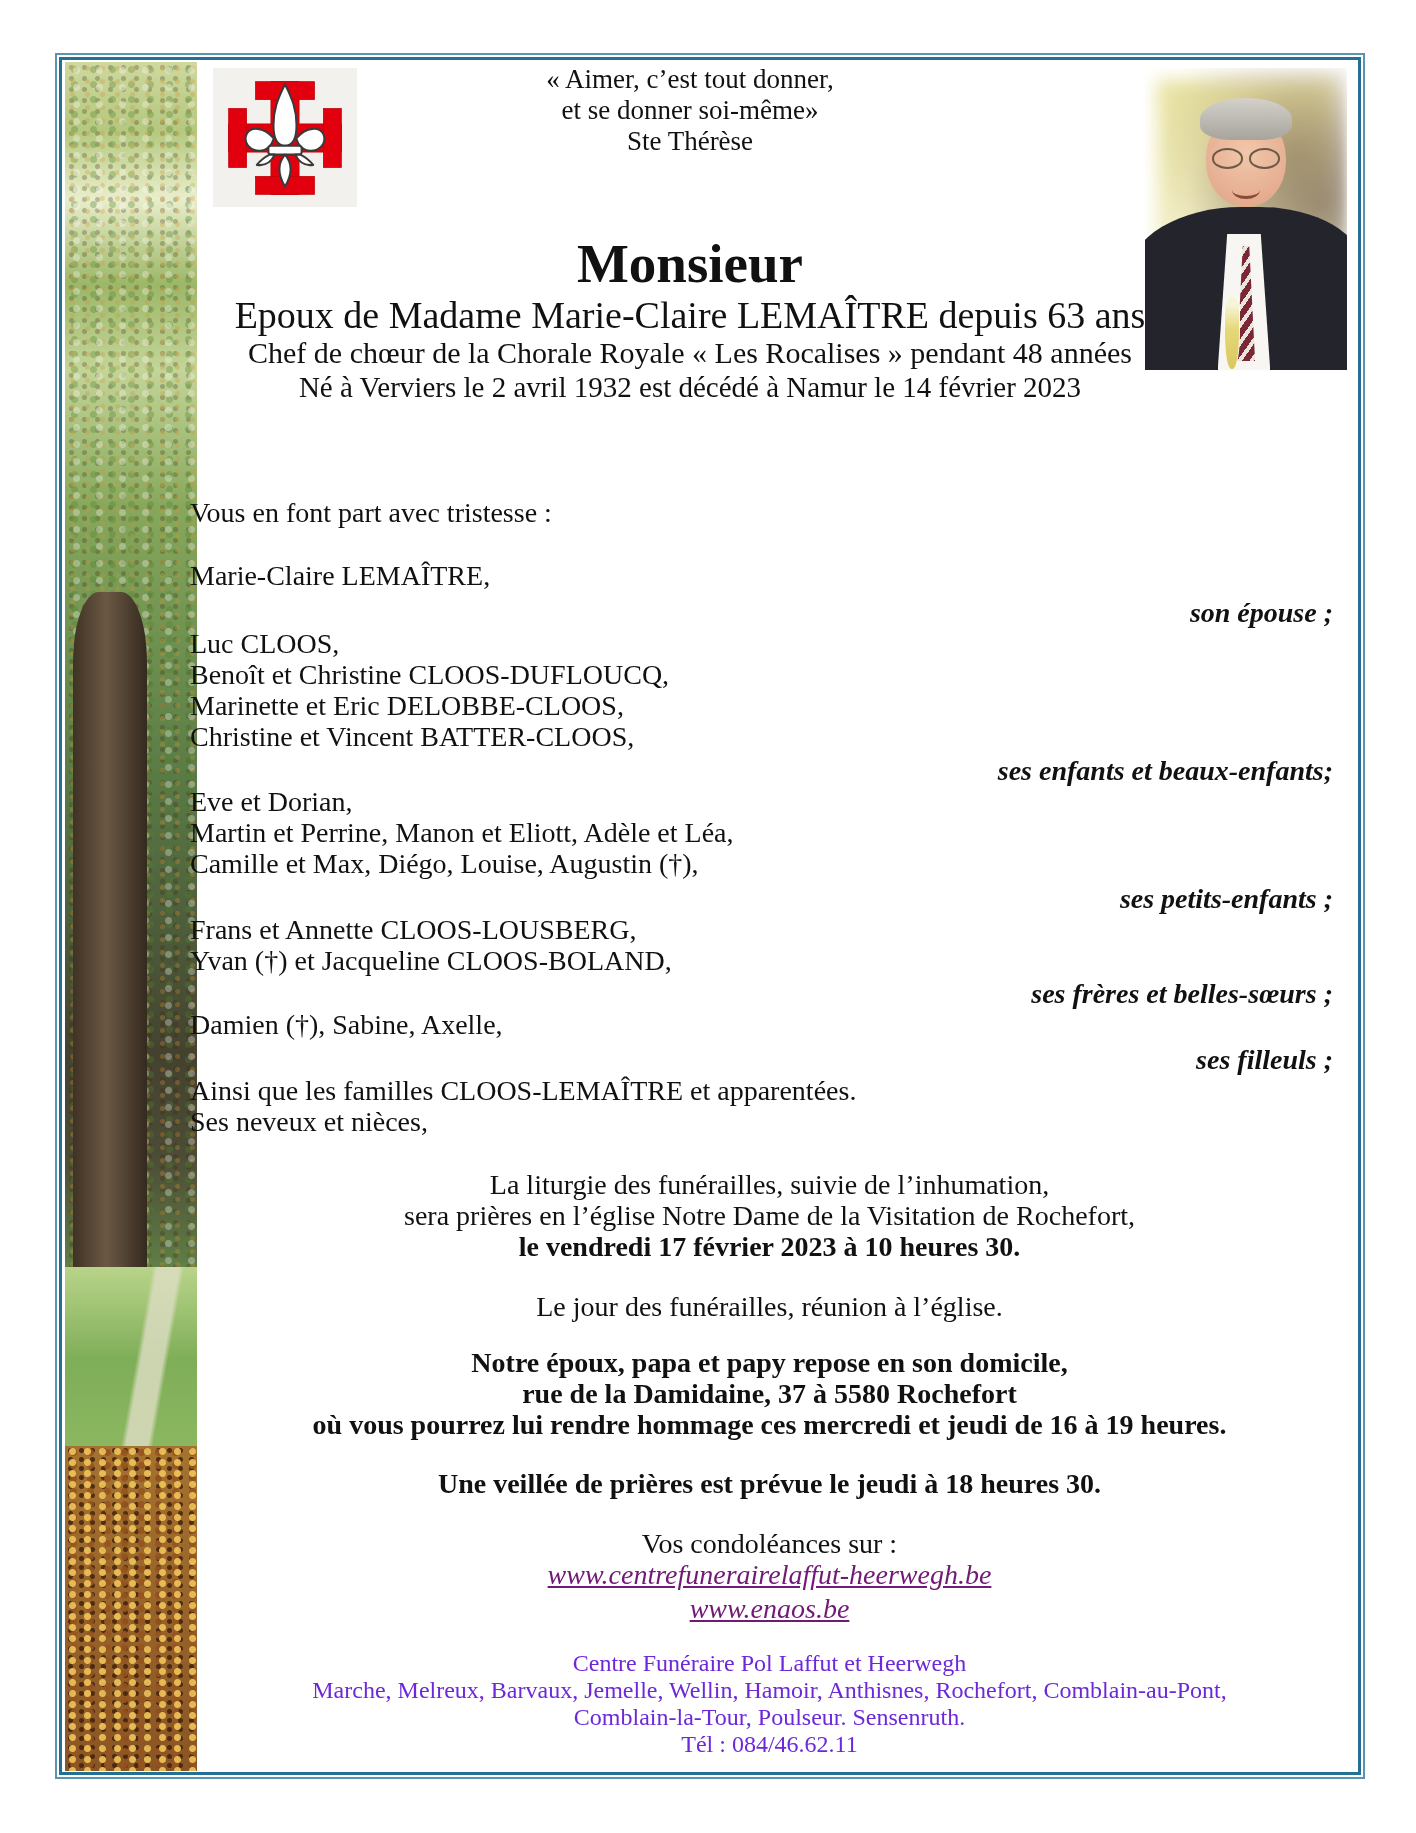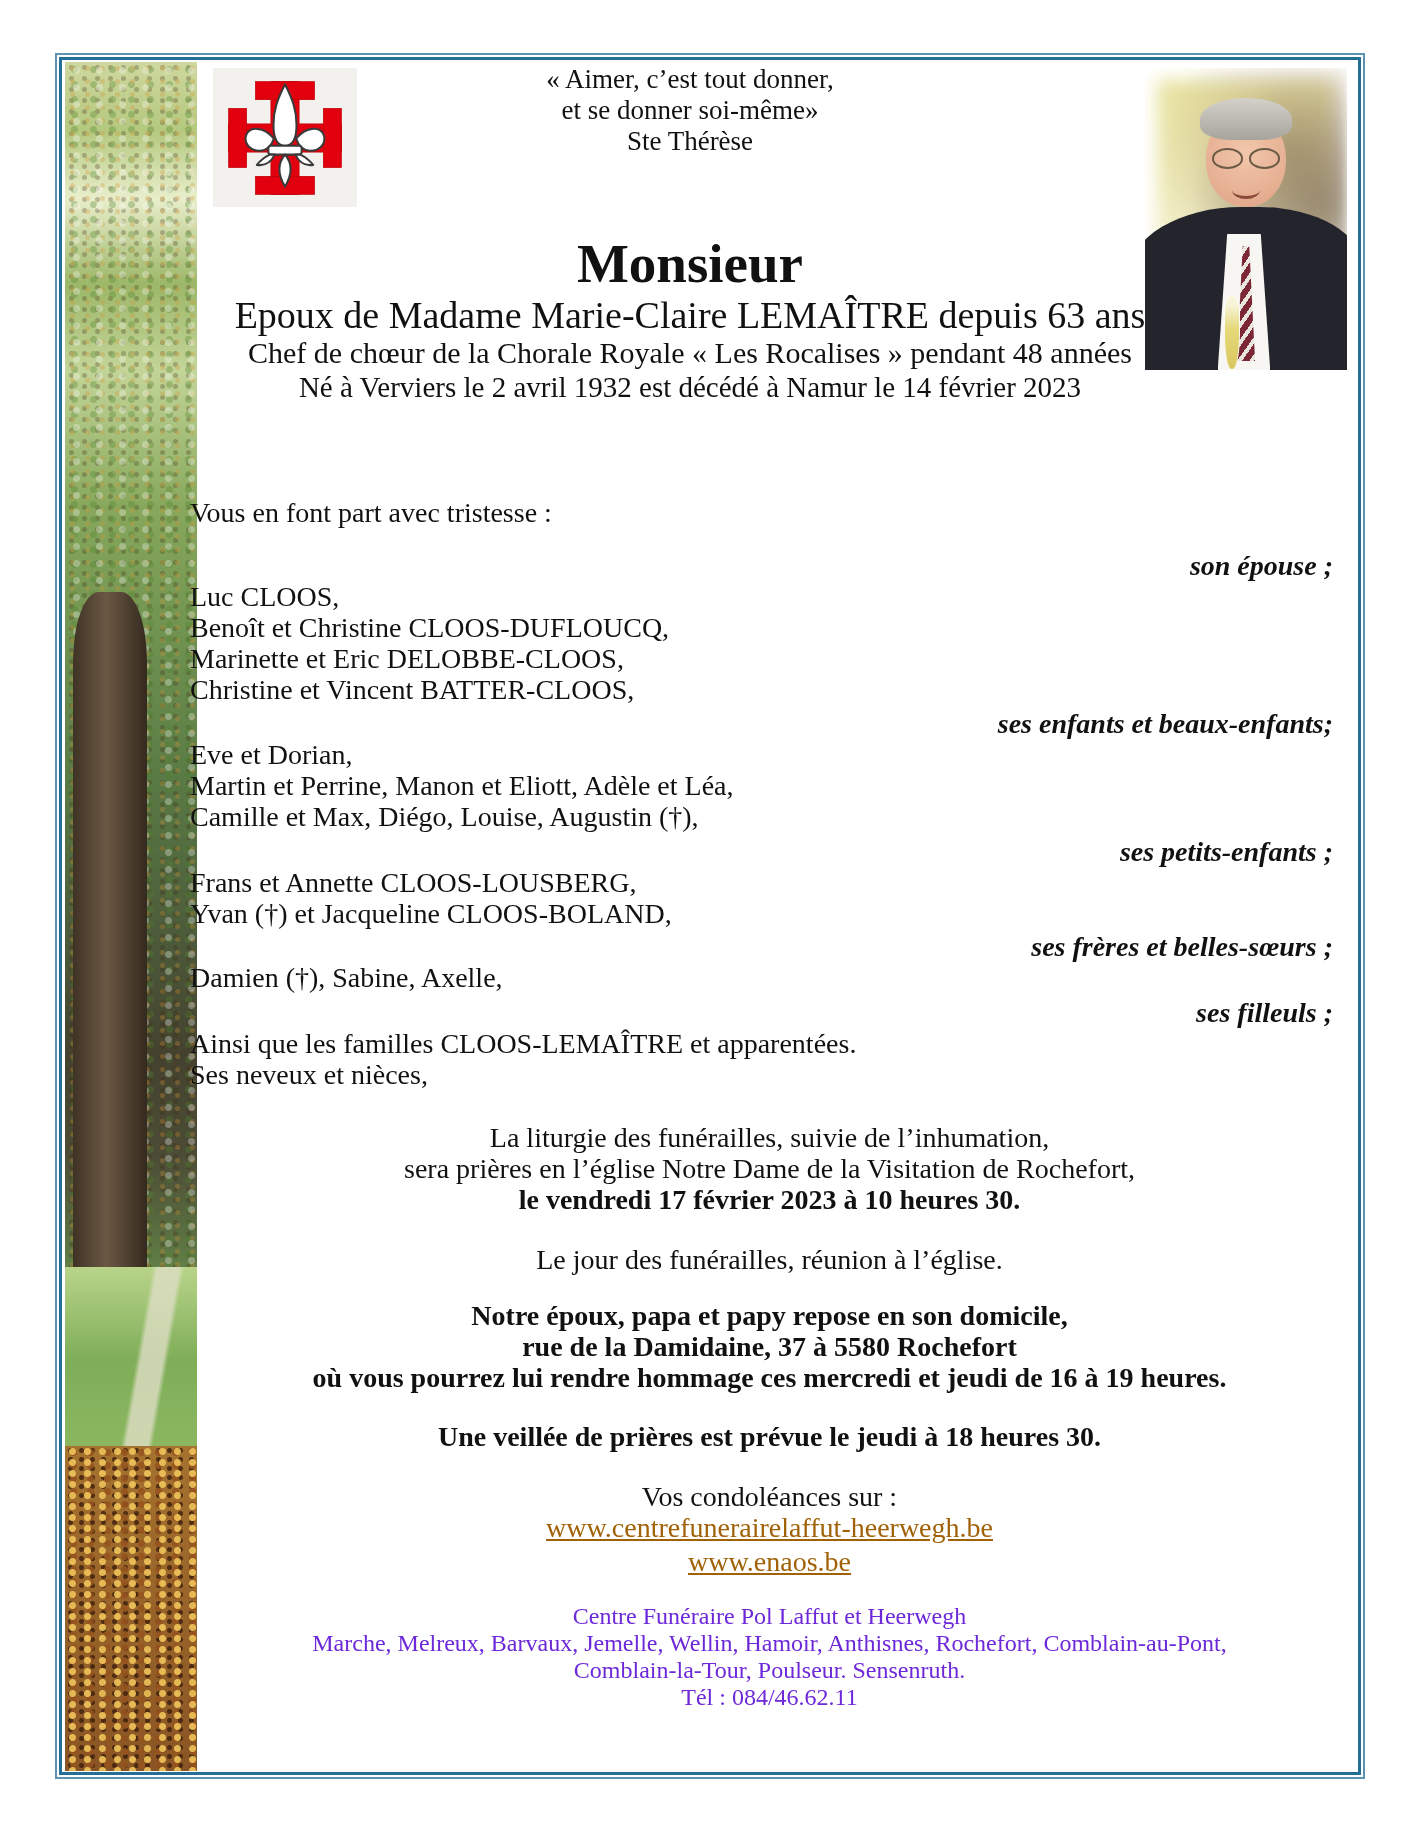--- a/index.html
+++ b/index.html
@@ -80,23 +80,23 @@
   .sub2{font-size:30px;line-height:36px;font-family:Liberation Serif, serif;}
   .sub3{font-size:29px;line-height:33px;}
 
   
   .bodycol{position:absolute;left:190px;top:497px;width:1143px;}
   .bodycol div{font-size:28px;line-height:31px;}
   .label-line{text-align:right;font-weight:bold;font-style:italic;}
   .center{text-align:center;padding-left:16px;}
   .bold{font-weight:bold;}
   .mt32{margin-top:32px;} .mt29{margin-top:29px;} .mt28{margin-top:28px;}
-  .mt26{margin-top:26px;} .mt25{margin-top:25px;} .mt6{margin-top:22px;}
+  .mt26{margin-top:26px;} .mt25{margin-top:25px;} .mt6{margin-top:6px;}
   .mt4{margin-top:4px;} .mt3{margin-top:3px;} .mt2{margin-top:2px;}
-  .link-line a{color:#a16207;text-decoration:underline;}
+  .link-line a{color:#701a75;font-style:italic;text-decoration:underline;}
   .footer-line{font-size:24px !important;line-height:27px !important;color:#6d28d9;}
 </style>
 </head>
 <body>
 
 <div class="page">
 
   <div class="frame"></div>
 
   <div class="strip">
@@ -149,20 +149,21 @@
     <div class="quote-line">Ste Thérèse</div>
     <div class="title1">Monsieur</div>
     <div class="sub1">Epoux de Madame Marie-Claire LEMAÎTRE depuis 63 ans</div>
     <div class="sub2">Chef de chœur de la Chorale Royale « Les Rocalises » pendant 48 années</div>
     <div class="sub3">Né à Verviers le 2 avril 1932 est décédé à Namur le 14 février 2023</div>
   </div>
 
   <div class="bodycol">
     <div>Vous en font part avec tristesse :</div>
 
+    <div class="name-line mt32">Marie-Claire LEMAÎTRE,</div>
     <div class="label-line mt6">son épouse ;</div>
     <div class="name-line">Luc CLOOS,</div>
     <div class="name-line">Benoît et Christine CLOOS-DUFLOUCQ,</div>
     <div class="name-line">Marinette et Eric DELOBBE-CLOOS,</div>
     <div class="name-line">Christine et Vincent BATTER-CLOOS,</div>
     <div class="label-line mt3">ses enfants et beaux-enfants;</div>
     <div class="name-line">Eve et Dorian,</div>
     <div class="name-line">Martin et Perrine, Manon et Eliott, Adèle et Léa,</div>
     <div class="name-line">Camille et Max, Diégo, Louise, Augustin (†),</div>
     <div class="label-line mt4">ses petits-enfants ;</div>

